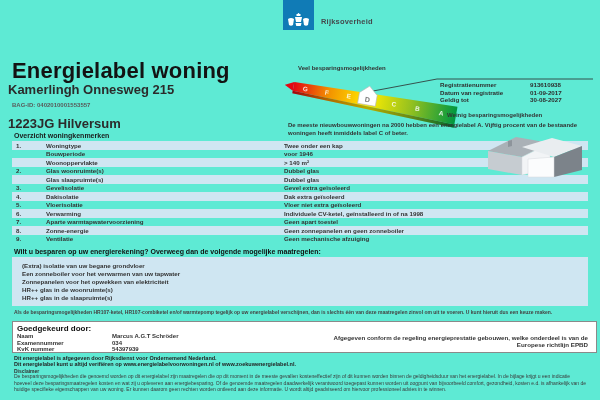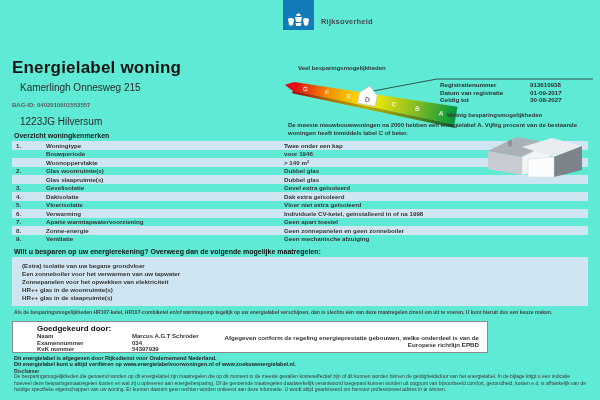--- a/index.html
+++ b/index.html
@@ -6,22 +6,22 @@
   html,body { background:#ffffff; }
   body { font-family:"Liberation Sans", sans-serif; color:#222; }
   .page { position:relative; width:600px; height:400px; background:#5eead4; overflow:hidden; }
 
   
   .logo-block { position:absolute; left:283px; top:0; width:31px; height:30px; background:var(--logo-blue,#107bb6); }
   .logo-block svg { position:absolute; left:3px; bottom:3px; }
   .logo-text { position:absolute; left:321px; top:17px; font-size:7.5px; font-weight:bold; color:#45494d; letter-spacing:.2px; }
 
   
-  .h-title { position:absolute; left:12px; top:58px; font-size:17px; font-weight:bold; color:#131313; letter-spacing:.2px; }
-  .addr { position:absolute; left:20px; font-size:10px; font-weight:normal; color:#2b2b2b; }
+  .h-title { position:absolute; left:12px; top:58px; font-size:22px; font-weight:bold; color:#131313; letter-spacing:.2px; }
+  .addr { position:absolute; left:8px; font-size:13px; font-weight:bold; color:#2b2b2b; }
   .addr1 { top:82px; } .addr2 { top:92px;margin-top:24px; }
   .bagid { position:absolute; left:12px; top:102px; font-size:6px; font-weight:bold; color:#5a5a5a; }
 
   
   .veel { position:absolute; left:298px; top:65px; font-size:6px; font-weight:bold; color:#333; }
   .weinig { position:absolute; left:447px; top:112px; font-size:6px; font-weight:bold; color:#333; }
   .el-title { position:absolute; left:440px; top:57px; width:152px; font-size:16.5px; font-weight:bold; color:#111; letter-spacing:.3px; }
   .panel-svg { position:absolute; left:285px; top:60px; }
   .fields { position:absolute; left:440px; top:81px; width:152px; }
   .fld { display:flex; height:7.6px; }
@@ -39,21 +39,21 @@
   .tvalue { font-size:6.2px; font-weight:bold; color:#333; }
   .house-svg { position:absolute; left:488px; top:133px; }
 
   
   .m-title { position:absolute; left:14px; top:248px; font-size:7px; font-weight:bold; color:#111; }
   .m-box { position:absolute; left:12px; top:257px; width:576px; height:49px; background:var(--row-blue,#cfe6f2); padding:5px 10px; }
   .m-item { font-size:6.2px; font-weight:600; color:#333; line-height:8px; }
   .m-note { position:absolute; left:14px; top:309px; width:572px; font-size:5px; font-weight:600; color:#444; line-height:1.3; }
 
   
-  .a-box { position:absolute; left:12px; top:321px; width:476px; height:32px; border:1px solid #8a8a8a; background:#fff; padding:2px 24px; }
+  .a-box { position:absolute; left:12px; top:321px; width:585px; height:32px; border:1px solid #8a8a8a; background:#fff; padding:2px 4px; }
   .a-title { font-size:8px; font-weight:bold; color:#111; }
   .afld { display:flex; height:6.5px; }
   .al { width:95px; font-size:6px; font-weight:600; color:#333; }
   .av { font-size:6px; font-weight:600; color:#333; }
   .a-conform { position:absolute; right:8px; bottom:3px; width:270px; text-align:right; font-size:6.2px; font-weight:600; color:#333; line-height:1.25; }
 
   
   .f-issued { position:absolute; left:14px; top:355px; font-size:5.5px; font-weight:bold; color:#222; }
   .f-verify { position:absolute; left:14px; top:361px; font-size:5.5px; font-weight:bold; color:#222; }
   .f-disc-title { position:absolute; left:14px; top:368px; font-size:5px; font-weight:bold; color:#333; }

